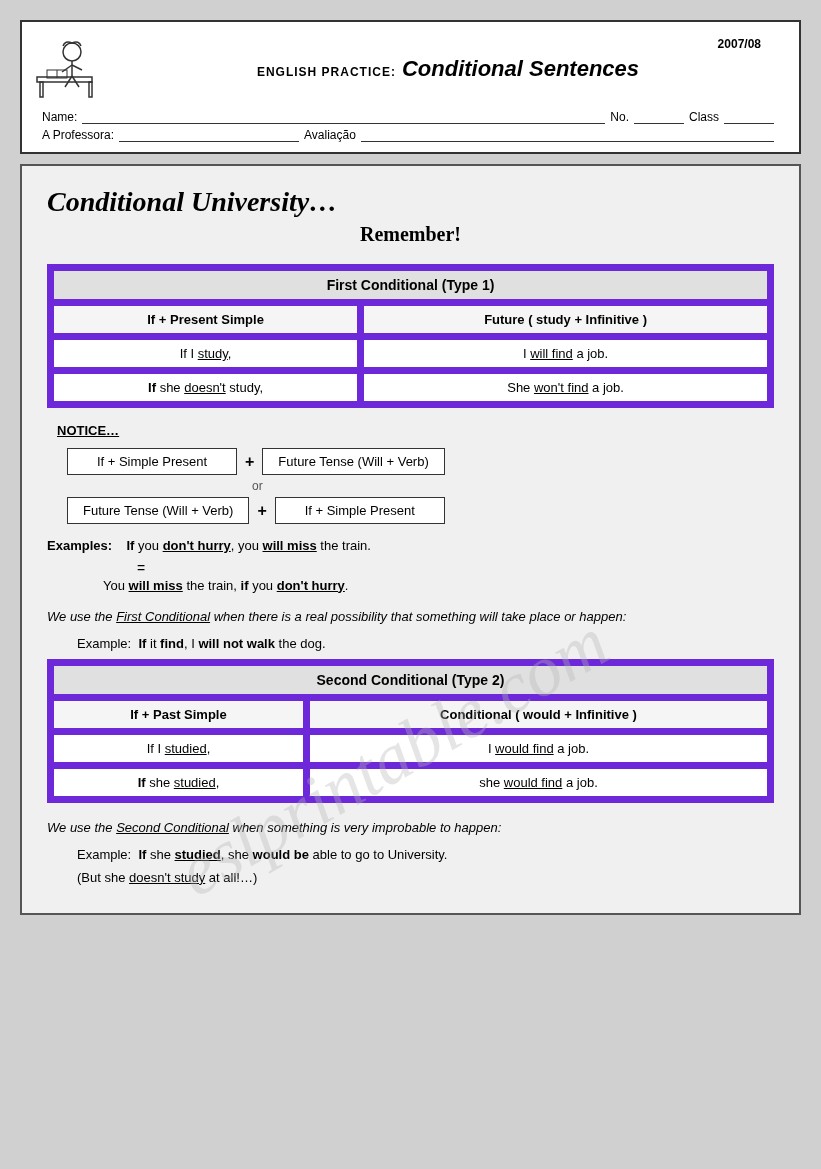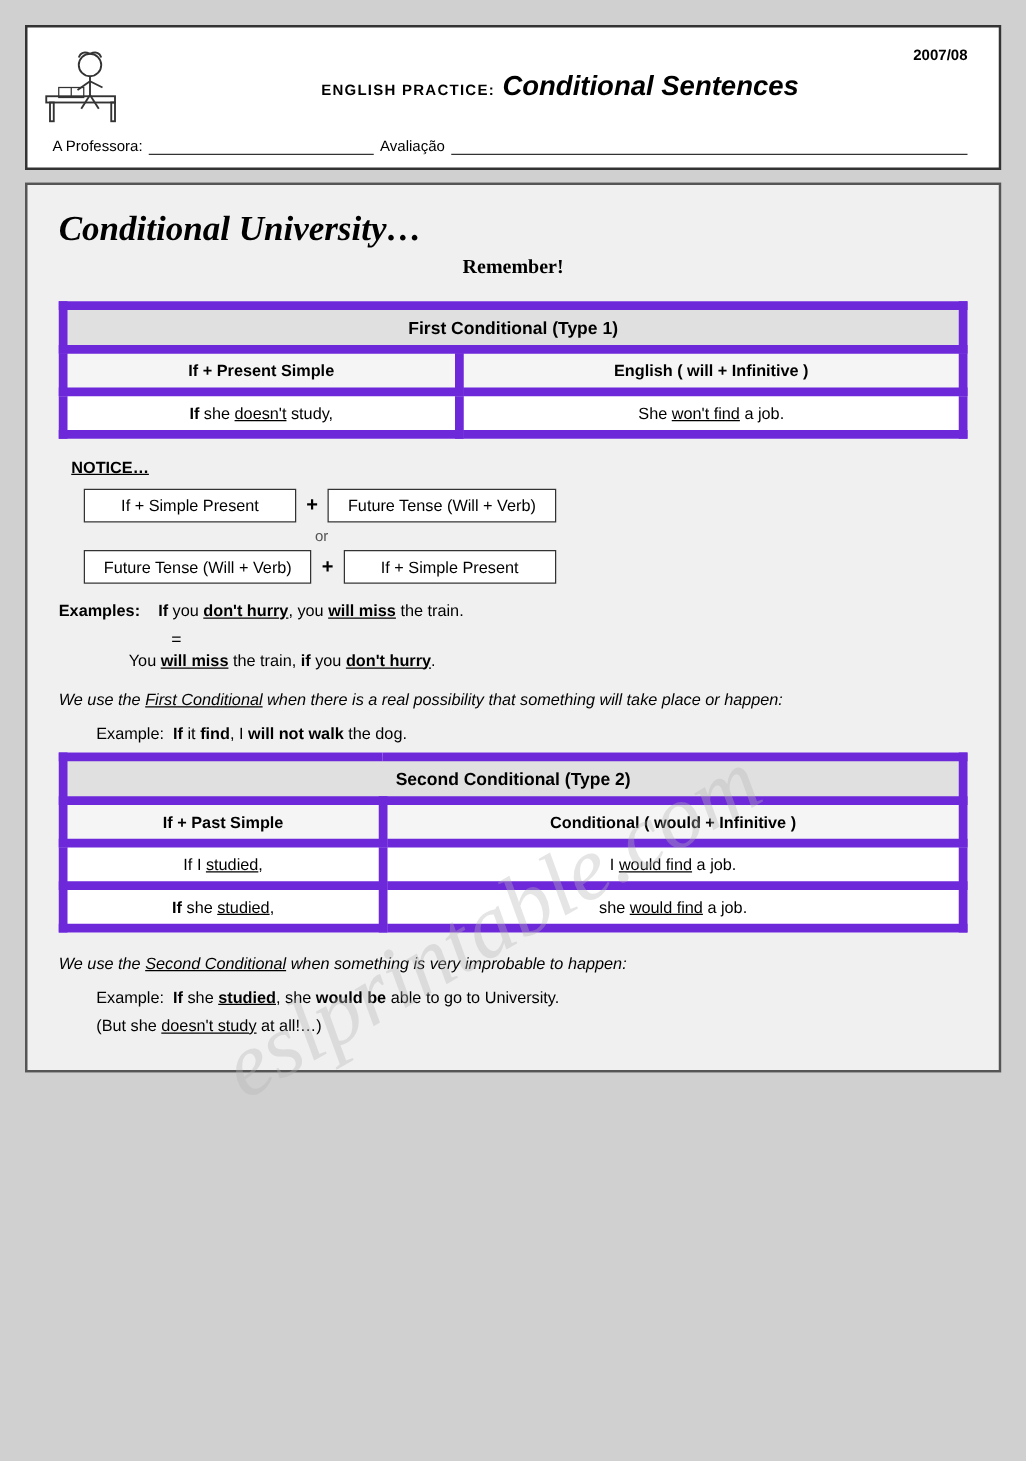--- a/index.html
+++ b/index.html
@@ -40,21 +40,21 @@
       display: flex;
       flex-direction: column;
       align-items: center;
       justify-content: center;
       padding-top: 5px;
     }
     .header-year {
       align-self: flex-end;
       font-size: 12px;
       font-weight: bold;
-      margin-right: 10px;
+      margin-right: 23px;
     }
     .header-subtitle {
       font-size: 12px;
       font-weight: bold;
       text-transform: uppercase;
       letter-spacing: 1px;
     }
     .header-main-title {
       font-family: Liberation Sans, sans-serif;
       font-style: italic;
@@ -92,21 +92,21 @@
       padding: 20px 25px;
     }
     .main-title {
       font-family: 'Times New Roman', serif;
       font-style: italic;
       font-size: 28px;
       font-weight: bold;
       margin-bottom: 5px;
     }
     .main-subtitle {
-      font-size: 16px;
+      font-size: 20px;
       font-weight: bold;
       text-align: center;
       margin-bottom: 18px;
       font-family: 'Times New Roman', serif;
     }
 
     
     .cond-table {
       width: 100%;
       border-collapse: collapse;
@@ -251,20 +251,28 @@
       <div class="header-title-area">
         <div class="header-year">2007/08</div>
         <div style="display:flex; align-items:baseline; gap:6px; margin-top:5px;">
           <span class="header-subtitle">English Practice:</span>
           <span class="header-main-title">Conditional Sentences</span>
         </div>
       </div>
     </div>
     <div class="header-fields">
       <div class="header-field-row">
+        <span>Name:</span>
+        <div class="field-line"></div>
+        <span>No.</span>
+        <div class="field-line-short"></div>
+        <span>Class</span>
+        <div class="field-line-short"></div>
+      </div>
+      <div class="header-field-row">
         <span>A Professora:</span>
         <div class="field-line" style="max-width:180px;"></div>
         <span>Avaliação</span>
         <div class="field-line"></div>
       </div>
     </div>
   </div>
 
   <div class="main-box relative-wrapper">
 
@@ -273,21 +281,25 @@
     <div class="main-title">Conditional University…</div>
     <div class="main-subtitle">Remember!</div>
 
     <table class="cond-table">
       <tbody>
           <tr class="table-header-row">
         <th colspan="2">First Conditional (Type 1)</th>
       </tr>
       <tr class="col-header">
         <th>If + Present Simple</th>
-        <th>English ( will + Infinitive )</th>
+        <th>Future ( study + Infinitive )</th>
+      </tr>
+      <tr>
+        <td>If I <span class="underline">study</span>,</td>
+        <td>I <span class="underline">will find</span> a job.</td>
       </tr>
       <tr>
         <td><span class="bold">If</span> she <span class="underline">doesn't</span> study,</td>
         <td>She <span class="underline">won't find</span> a job.</td>
       </tr>
     </tbody>
       </table>
 
     <div class="notice-section">
       <div class="notice-label">NOTICE…</div>

